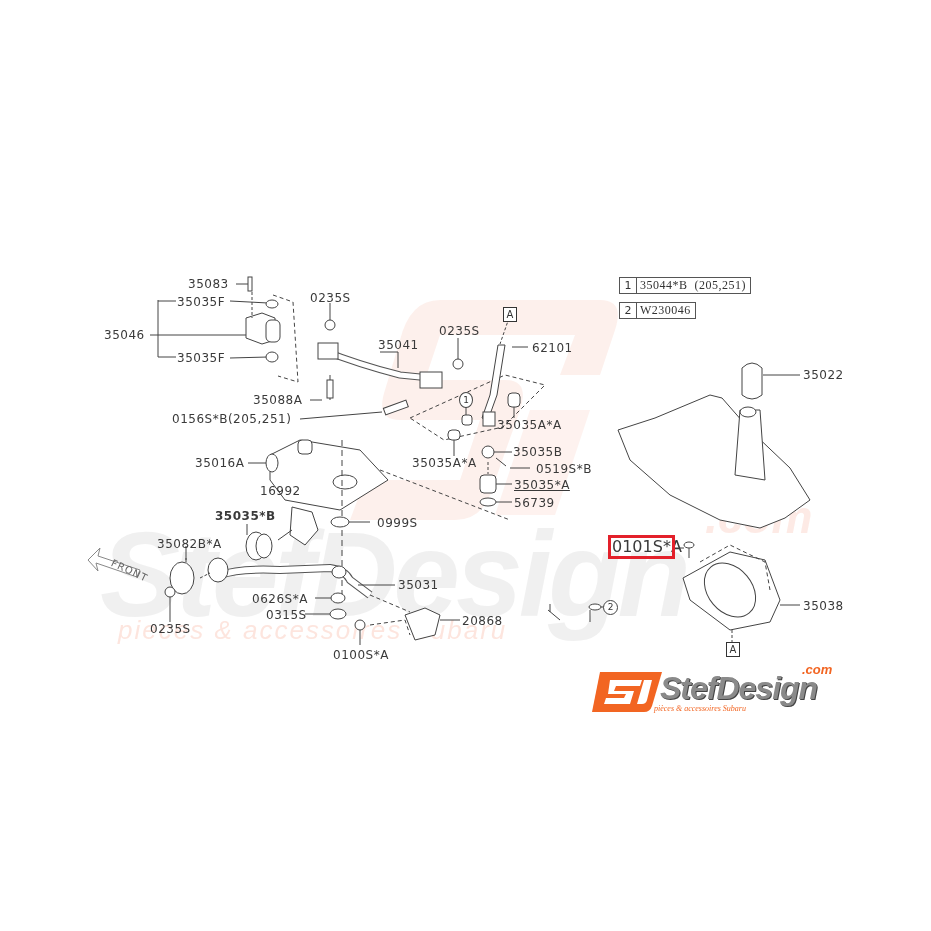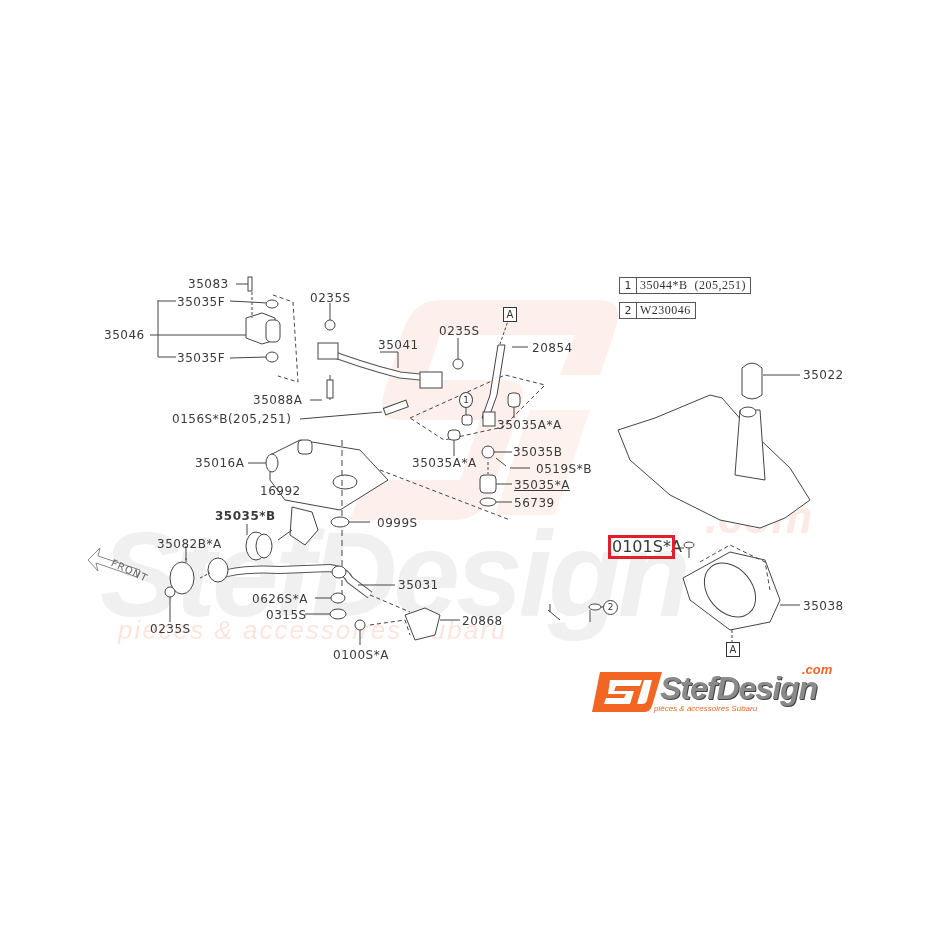--- a/index.html
+++ b/index.html
@@ -165,21 +165,21 @@
     <line x1="590" y1="610" x2="590" y2="622"></line>
   </svg>
 
   <div class="lbl" style="left:188px;top:277px;text-align:right;">35083</div>
   <div class="lbl" style="left:177px;top:295px;">35035F</div>
   <div class="lbl" style="left:104px;top:328px;">35046</div>
   <div class="lbl" style="left:177px;top:351px;">35035F</div>
   <div class="lbl" style="left:310px;top:291px;">0235S</div>
   <div class="lbl" style="left:378px;top:338px;">35041</div>
   <div class="lbl" style="left:439px;top:324px;">0235S</div>
-  <div class="lbl" style="left:532px;top:341px;">20854</div>
+  <div class="lbl" style="left:532px;top:341px;">62101</div>
   <div class="lbl" style="left:253px;top:393px;">35088A</div>
   <div class="lbl" style="left:172px;top:412px;">0156S*B(205,251)</div>
   <div class="lbl" style="left:497px;top:418px;">35035A*A</div>
   <div class="lbl" style="left:412px;top:456px;">35035A*A</div>
   <div class="lbl" style="left:513px;top:445px;">35035B</div>
   <div class="lbl" style="left:536px;top:462px;text-align:center;">0519S*B</div>
   <div class="lbl" style="left:514px;top:478px;text-decoration:underline;">35035*A</div>
   <div class="lbl" style="left:514px;top:496px;">56739</div>
   <div class="lbl" style="left:195px;top:456px;">35016A</div>
   <div class="lbl" style="left:260px;top:484px;">16992</div>
@@ -217,16 +217,16 @@
   </div>
 
   <div class="logo">
     <svg width="70" height="40" viewBox="0 0 70 40" style="position:absolute;left:0;top:6px;">
       <path d="M8 0 L70 0 L60 34 Q58 40 52 40 L0 40 Z" fill="#f26522"></path>
       <path d="M18 8 L50 8 L48 14 L24 14 L22 19 L42 19 L38 32 L12 32 L14 26 L32 26 L34 22 L16 22 Z" fill="#fff"></path>
       <path d="M52 8 L60 8 L55 28 Q54 32 50 32 L45 32 Z" fill="#fff"></path>
     </svg>
     <div style="position:absolute;left:68px;top:4px;font-family:'Liberation Sans',sans-serif;font-style:italic;font-weight:bold;font-size:32px;color:#8a8a8a;letter-spacing:-1px;text-shadow:1px 1px 0 #444;">StefDesign</div>
     <div style="position:absolute;left:210px;top:-4px;font-family:'Liberation Sans',sans-serif;font-style:italic;font-weight:bold;font-size:13px;color:#f26522;">.com</div>
-    <div style="position:absolute;left:62px;top:38px;font-family:Liberation Sans, sans-serif;font-style:italic;font-size:8px;color:#f26522;">pièces &amp; accessoires Subaru</div>
+    <div style="position:absolute;left:62px;top:38px;font-family:Liberation Serif, serif;font-style:italic;font-size:8px;color:#f26522;">pièces &amp; accessoires Subaru</div>
   </div>
 
 </div>
 
 </body></html>

